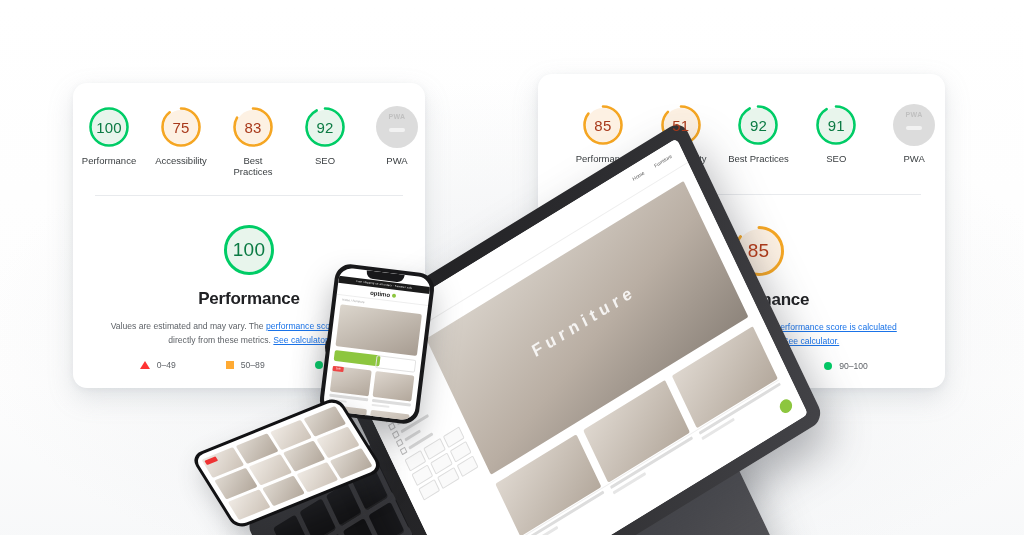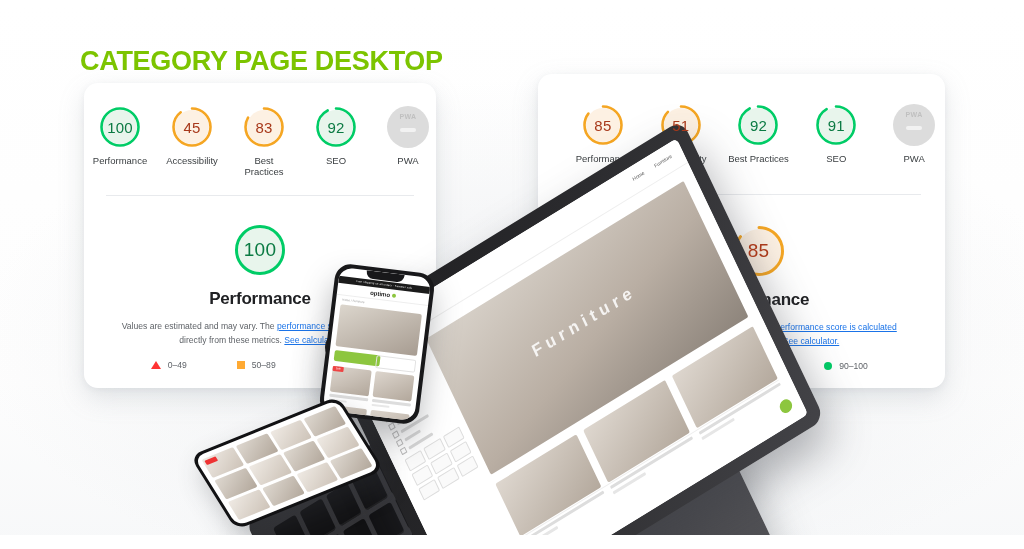--- a/index.html
+++ b/index.html
@@ -25,21 +25,21 @@
     font-size:27px;line-height:1;white-space:nowrap;
   }
   #title-desktop{left:80px;top:48px;}
   #title-mobile{left:601px;top:48px;}
 
   
   .lh-card{
     position:absolute;background:#fff;border-radius:14px;
     box-shadow:0 10px 26px rgba(140,148,160,.22),0 2px 6px rgba(140,148,160,.12);
   }
-  #card-desktop{left:84px;top:83px;width:352px;height:305px;}
+  #card-desktop{left:73px;top:83px;width:352px;height:305px;}
   #card-mobile{left:538px;top:74px;width:407px;height:314px;}
 
   .gauge-row{
     position:absolute;left:0;right:0;display:flex;
     justify-content:center;align-items:flex-start;
   }
   #card-desktop .gauge-row{top:23px;gap:16px;padding-left:8px;}
   #card-mobile .gauge-row{top:30px;gap:16px;padding-left:34px;}
 
   .gauge-item{width:62px;display:flex;flex-direction:column;align-items:center;}
@@ -217,21 +217,20 @@
 
   
   .occl{position:absolute;background:#fff;}
 </style>
 </head>
 <body>
 
 <div class="stage">
   <div class="bg-sheen"></div>
 
-  <div class="panel-title" id="title-desktop" style="color:#7cc400">CATEGORY PAGE DESKTOP</div>
 
   <div class="lh-card" id="card-desktop">
     <div class="gauge-row">
 
       <div class="gauge-item">
         <div class="gauge">
           <div class="disc" style="background:#e8f5ec"></div>
           <svg viewBox="0 0 42 42">
               <circle cx="21" cy="21" r="18.5" fill="none" stroke="#0c6" stroke-width="2.6" stroke-linecap="round" stroke-dasharray="116.2 116.2" stroke-dashoffset="0"></circle>
             </svg>
@@ -239,21 +238,21 @@
         </div>
         <div class="gauge-label">Performance</div>
       </div>
 
       <div class="gauge-item">
         <div class="gauge">
           <div class="disc" style="background:#fdf1e3"></div>
           <svg viewBox="0 0 42 42">
               <circle cx="21" cy="21" r="18.5" fill="none" stroke="#f5a623" stroke-width="2.6" stroke-linecap="round" stroke-dasharray="103.4 116.2"></circle>
             </svg>
-          <span class="val" style="color:#a8391b">45</span>
+          <span class="val" style="color:#a8391b">75</span>
         </div>
         <div class="gauge-label">Accessibility</div>
       </div>
 
       <div class="gauge-item">
         <div class="gauge">
           <div class="disc" style="background:#fdf1e3"></div>
           <svg viewBox="0 0 42 42">
               <circle cx="21" cy="21" r="18.5" fill="none" stroke="#f5a623" stroke-width="2.6" stroke-linecap="round" stroke-dasharray="96.4 116.2"></circle>
             </svg>

